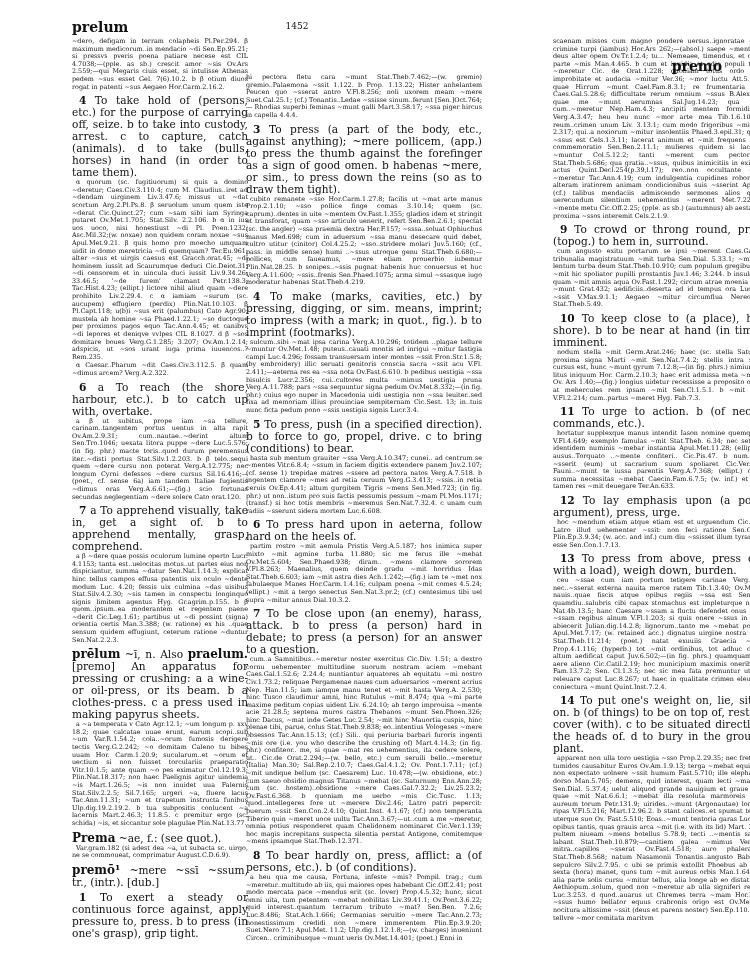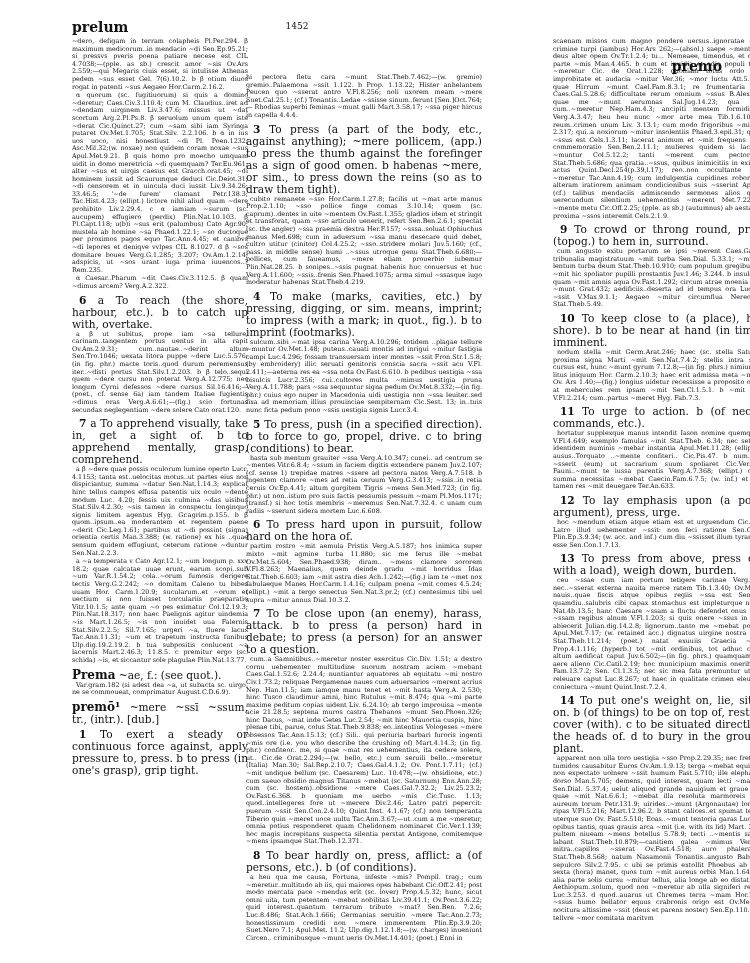--- a/index.html
+++ b/index.html
@@ -24,41 +24,43 @@
 <body>
 
 <div class="hdr">
   <span class="l">prelum</span>
   <span class="c">1452</span>
   <span class="r">premo</span>
 </div>
 
 <div class="col c1">
     <p class="q cont">~dero, defigam in terram colapheis Pl.Per.294. β maximum medicorum..in mendacio ~di Sen.Ep.95.21; si pressvs pveris poena patiare necese est CIL 4.7038;—(pple. as sb.) crescit amor ~sis Ov.Ars 2.559;—qui Megaris ciuis esset, si intulisse Athenas pedem ~sus esset Gel. 7(6).10.2. b β otium diuos rogat in patenti ~sus Aegaeo Hor.Carm.2.16.2.</p>
+    <p class="sense"><b class="n">4</b><span> To take hold of (persons, etc.) for the purpose of carrying off, seize. b to take into custody, arrest. c to capture, catch (animals). d to take (bulls, horses) in hand (in order to tame them).</span></p>
     <p class="q">α quorum (sc. fugitiuorum) si quis a domino ~deretur; Caes.Civ.3.110.4; cum M. Claudius..iret ad ~dendam uirginem Liv.3.47.6; missus ut ~dat scortum Arg.2.Pl.Ps.8. β seruolum unum quem iste ~derat Cic.Quinct.27; cum ~sam sibi iam Syringa putaret Ov.Met.1.705; Stat.Silv. 2.2.106. b α in ius uos uoco, nisi honestiust ~di Pl. Poen.1232; Asc.Mil.32;(w. noxae) non quidem coram noxae ~sus Apul.Met.9.21. β quis homo pro moecho umquam uidit in domo meretricia ~di quemquam? Ter.Eu.961; alter ~sus et uirgis caesus est Gracch.orat.45; ~di hominem iussit ad Scaurumque deduci Cic.Deiot.31; ~di censorem et in uincula duci iussit Liv.9.34.26; 33.46.5; '~de furem' clamant Petr.138.3; Tac.Hist.4.23; (ellipt.) lictore nihil aliud quam ~dere prohibito Liv.2.29.4. c α iamiam ~surum (sc. aucupem) effugiero (perdix) Plin.Nat.10.103. β Pl.Capt.118; u(b)i ~sus erit (palumbus) Cato Agr.90; mustela ab homine ~sa Phaed.1.22.1; ~so ductoque per proximos pagos equo Tac.Ann.4.45; et canibvs ~di lepores et deniqve vvlpes CIL 8.1027. d β ~sos domitare boues Verg.G.1.285; 3.207; Ov.Am.1.2.14; adspicis, ut ~sos urant iuga prima iuuencos..? Rem.235.</p>
     <p class="q">α Caesar..Pharum ~dit Caes.Civ.3.112.5. β quam ~dimus arcem? Verg.A.2.322.</p>
     <p class="sense"><b class="n">6</b><span> a To reach (the shore, harbour, etc.). b to catch up with, overtake.</span></p>
     <p class="q">a β ut subitus, prope iam ~sa tellure, carinam..tangentem portus uentus in alta rapit Ov.Am.2.9.31; cum..nautae..~derint altum Sen.Tro.1046; uexata litora puppe ~dere Luc.5.576; (in fig. phr.) macte toris..quod durum peremensus iter..~disti portus Stat.Silv.1.2.203. b β telo..sequi quem ~dere cursu non poterat Verg.A.12.775; nec longum Cyrni defessos ~dere cursus Sil.16.416;—(poet., cf. sense 6a) iam tandem Italiae fugientis ~dimus oras Verg.A.6.61;—(fig.) scio fortunas secundas neglegentiam ~dere solere Cato orat.120.</p>
     <p class="sense"><b class="n">7</b><span> a To apprehend visually, take in, get a sight of. b to apprehend mentally, grasp, comprehend.</span></p>
     <p class="q">a β ~dere quae possis oculorum lumine operto Lucr. 4.1153; tanta est..uelocitas motus..ut partes eius non dispiciantur, summa ~datur Sen.Nat.1.14.3; explicat hinc tellus campos effusa patentis uix oculo ~dente modum Luc. 4.20; fessis uix culmina ~das uisibus Stat.Silv.4.2.30; ~sis tamen in conspectu longinquo signis limitem agentus Hyg. Gr.agrim.p.155. b β quom..ipsum..ea moderantem et regentem paene ~derit Cic.Leg.1.61; partibus ut ~di possint (signa) orientia certis Man.3.388; (w. ratione) ex his ..quae sensum quidem effugiunt, ceterum ratione ~duntur Sen.Nat.2.2.3.</p>
+    <p class="lemma"><span class="hw">prēlum</span><span> ~ī, n. Also </span><span class="hw">praelum.</span><span> [premo] An apparatus for pressing or crushing: a a wine- or oil-press, or its beam. b a clothes-press. c a press used in making papyrus sheets.</span></p>
     <p class="q">a ~a temperata v Cato Agr.12.1; ~um longum p. xxv 18.2; quae calcatae uuae erunt, earum scopi..sub ~um Var.R.1.54.2; cola..~orum fumosis derigere tectis Verg.G.2.242; ~o domitam Caleno tu bibes uuam Hor. Carm.1.20.9; sucularum..et ~orum et uectium si non fuisset torculariis praeparatio Vitr.10.1.5; ante quam ~o pes eximatur Col.12.19.3; Plin.Nat.18.317; non haec Paelignis agitur uindemia ~is Mart.1.26.5; ~is non inuidet uua Falernis Stat.Silv.2.2.5; Sil.7.165; urgeri ~a, fluere lacus Tac.Ann.11.31; ~um et trapetum instructa funibus Ulp.dig.19.2.19.2. b tua subpositis conlucent ~a lacernis Mart.2.46.3; 11.8.5. c premitur ergo (sc. schida) ~is, et siccantur sole plagulae Plin.Nat.13.77.</p>
     <p class="lemma"><span class="hw">Prema</span><span> ~ae, f.: (see quot.).</span></p>
     <p class="q">Var.gram.182 (si adest dea ~a, ut subacta sc. uirgo, ne se commoueat, comprimatur August.C.D.6.9).</p>
     <p class="lemma"><span class="hw">premō¹</span><span> ~mere ~ssī ~ssum, tr., (intr.). [dub.]</span></p>
     <p class="sense"><b class="n">1</b><span> To exert a steady or continuous force against, apply pressure to, press. b to press (in one's grasp), grip tight.</span></p>
   </div>
 <div class="col c2">
     <p class="q cont">hi pectora fletu cara ~munt Stat.Theb.7.462;—(w. gremio) gremio..Palaemona ~ssit 1.122. b Prop. 1.13.22; Hister anhelantem Peucen quo ~sserat antro V.Fl.8.256; noli uxorem meam ~mere Suet.Cal.25.1; (cf.) Tonantis..Ledae ~ssisse sinum..ferunt [Sen.]Oct.764;— Rhodias superbi feminas ~munt galli Mart.3.58.17; ~ssa piger hircus in capella 4.4.4.</p>
     <p class="sense"><b class="n">3</b><span> To press (a part of the body, etc., against anything); ~mere pollicem, (app.) to press the thumb against the forefinger as a sign of good omen. b habenas ~mere, or sim., to press down the reins (so as to draw them tight).</span></p>
     <p class="q">cubito remanete ~sso Hor.Carm.1.27.8; facilis ut ~mat arte manus Prop.2.1.10; ~sso pollice finge comas 3.10.14; quem (sc. caprum)..dentes in uite ~mentem Ov.Fast.1.355; gladios idem et stringit et transforat, quam ~sso articulo uenerit, refert Sen.Ben.2.6.1; spectat (sc. the angler) ~ssa praemia dextra Her.F.157; ~sssa..soluat Ophiuchus manus Med.698; cum in aduersum ~ssa manu desecare quid debet, cultro utitur (cinitor) Col.4.25.2; ~sso..stridere molari Juv.5.160; (cf., pass. in middle sense) humi ..~ssus utroque genu Stat.Theb.6.680;—pollices, cum faueamus, ~mere etiam prouerbio iubemur Plin.Nat.28.25. b sonipes..~ssis pugnat habenis huc conuersus et huc Verg.A.11.600; ~ssis..frenis Sen.Phaed.1075; arma simul ~ssasque iugo moderatur habenas Stat.Theb.4.219.</p>
     <p class="sense"><b class="n">4</b><span> To make (marks, cavities, etc.) by pressing, digging, or sim. means, imprint; to impress (with a mark; in quot., fig.). b to imprint (footmarks).</span></p>
     <p class="q">sulcum..sibi ~mat ipsa carina Verg.A.10.296; totidem ..plagae tellure ~muntur Ov.Met.1.48; puteus..cauati montis ad inrigui ~mitur fastigia campi Luc.4.296; fossam transuersam inter montes ~ssit Fron.Str.1.5.8; (by embroidery) illic seruati genitoris conscia sacra ~ssit acu V.Fl. 2.411;—aeterna res ea ~ssa nota Ov.Fast.6.610. b pedibus uestigia ~ssa bisulcis Lucr.2.356; cui..cultores multa ~mimus uestigia pruna Verg.A.11.788; pars ~ssa sequuntur signa pedum Ov.Met.8.332;—(in fig. phr.) cuius ego nuper in Macedonia uidi uestigia non ~ssa leuiter..sed fixa ad memoriam illius prouinciae sempiternam Cic.Sest. 13; in..tuis nunc ficta pedum pono ~ssis uestigia signis Lucr.3.4.</p>
     <p class="sense"><b class="n">5</b><span> To press, push (in a specified direction). b to force to go, propel, drive. c to bring (conditions) to bear.</span></p>
     <p class="q">hasta sub mentum grauiter ~ssa Verg.A.10.347; cunei.. ad centrum se ~mentes Vitr.6.8.4; ~ssum in faciem digitis extendere panem Juv.2.107; (cf. sense 1) trepidae matres ~ssere ad pectora natos Verg.A.7.518. b ingentem clamore ~mes ad retia ceruum Verg.G.3.413; ~ssis..in retia ceruis Ov.Ep.4.41; altum gurgitem Tigris ~mens Sen.Med.723; (in fig. phr.) ut non..istum pro suis factis pessumis pessum ~mam Pl.Mos.1171; (transf.) si hoc totis membris ~meremus Sen.Nat.7.32.4. c unam cum radiis ~sserunt sidera mortem Luc.6.608.</p>
-    <p class="sense"><b class="n">6</b><span> To press hard upon in pursuit, follow hard on the hora of.</span></p>
+    <p class="sense"><b class="n">6</b><span> To press hard upon in aeterna, follow hard on the heels of.</span></p>
     <p class="q">partim rostro ~mit aemula Pristis Verg.A.5.187; hos inimica super mixto ~mit agmine turba 11.880; sic me ferus ille ~mebat Ov.Met.5.604; Sen.Phaed.938; diram.. ~mens clamore sororem V.Fl.8.263; Maenalius, quem deinde gradu ~mit horridus Idas Stat.Theb.6.603; iam ~mit astra dies Ach.1.242;—(fig.) iam te ~met nox fabulaeque Manes Hor.Carm.1.4.16; culpam poena ~mit comes 4.5.24; (ellipt.) ~mit a tergo senectus Sen.Nat.3.pr.2; (cf.) centesimus tibi uel supra ~mitur annus Dial.10.3.2.</p>
     <p class="sense"><b class="n">7</b><span> To be close upon (an enemy), harass, attack. b to press (a person) hard in debate; to press (a person) for an answer to a question.</span></p>
     <p class="q">cum..a Samnitibus..~meretur noster exercitus Cic.Div. 1.51; a dextro cornu uehementer multitudine suorum nostram aciem ~mebant Caes.Gal.1.52.6; 2.24.4; nuntiantur aquatores ab equitatu ~mi nostro Civ.1.73.2; reliquae Pergamenae naues cum aduersarios ~merent acrius Nep. Han.11.5; iam iamque manu tenet et ~mit hasta Verg.A. 2.530; hinc Tusco claudimur amni, hinc Rutulus ~mit 8.474; qua ~mi parte maxime peditum copias uident Liv. 6.24.10; ab tergo improuisa ~mente acie 21.28.5; septena muros castra Thebanos ~munt Sen.Phoen.326; hinc Dacus, ~mat inde Getes Luc.2.54; ~mit hinc Mauortia cuspis, hinc plenae tibi, parue, colus Stat.Theb.9.838; eo..intentius Vologeses ~mere obsessos Tac.Ann.15.13; (cf.) Sili.. qui periuria barbari furoris ingenti ~mis ore (i.e. you who describe the crushing of) Mart.4.14.3; (in fig. phr.) confiteor.. me, si quae ~mat res uehementius, ita cedere solere, ut.. Cic.de Orat.2.294;—(w. bello, etc.) cum seruili bello..~meretur (Italia) Man.30; Sal.Rep.2.10.7; Caes.Gal.4.1.2; Ov. Pont.1.7.11; (cf.) ~mit undique bellum (sc. Caesarem) Luc. 10.478;—(w. obsidione, etc.) cum saeuo obsidio magnus Titanus ~mebat (sc. Saturnum) Enn.Ann.28; cum (sc. hostem)..obsidione ~mere Caes.Gal.7.32.2; Liv.25.23.2; Ov.Fast.6.368. b quoniam me uerbo ~mis Cic.Tusc. 1.13; quod..intellegeres fore ut ~merere Div.2.46; Latro patri pepercit: puerum ~ssit Sen.Con.2.4.10; Quint.Inst. 4.1.67; (cf.) non temperanta Tiberio quin ~meret uoce uultu Tac.Ann.3.67;—ut..cum a me ~meretur, omnia potius responderet quam Chelidonem nominaret Cic.Ver.1.139; hoc magis increpitans suspecta silentia perstat Antigone, comitemque ~mens ipsamque Stat.Theb.12.371.</p>
     <p class="sense"><b class="n">8</b><span> To bear hardly on, press, afflict: a (of persons, etc.). b (of conditions).</span></p>
     <p class="q">a heu qua me causa, Fortuna, infeste ~mis? Pompil. trag.; cum ~meretur..multitudo ab iis, qui maiores opes habebant Cic.Off.2.41; post modo mercata pace ~mendus erit (sc. lover) Prop.4.5.32; hunc, sicut omni uita, tum petentem ~mebat nobilitas Liv.39.41.1; Ov.Pont.3.6.22; quid interest..quantum terrarum tributo ~mat? Sen.Ben. 7.2.6; Luc.8.486; Stat.Ach.1.666; Germanias seruitio ~mere Tac.Ann.2.73; honestissimum credidi non ~mere immerentem Plin.Ep.3.9.20; Suet.Nero 7.1; Apul.Met. 11.2; Ulp.dig.1.12.1.8;—(w. charges) inueniunt Circen.. criminibusque ~munt ueris Ov.Met.14.401; (poet.) Enni in</p>
   </div>
 <div class="col c3">
     <p class="q cont">scaenam missos cum magno pondere uersus..ignoratae ~mit artis crimine turpi (iambus) Hor.Ars 262;—(absol.) saepe ~mente deo fert deus alter opem Ov.Tr.1.2.4; tu... Nemeaee, timendus, et quarta sub parte ~mis Man.4.465. b cum et inuidia et odio populi tum Galba ~meretur Cic. de Orat.1.228; quoniam totus ordo paucorum improbitate et audacia ~mitur Ver.36; ~mor luctu Att.5.22.3; odia quae Hirrum ~munt Cael.Fam.8.3.1; re frumentaria non ~mi Caes.Gal.5.28.6; difficultate rerum omnium ~ssus B.Alex.43.3; hos quae me ~munt aerumnas Sal.Jug.14.23; qua ualetudine cum..~meretur Nep.Ham.4.3; ancipiti mentem formidine ~ssus Verg.A.3.47; heu heu nunc ~mor arte mea Tib.1.6.10; ~mebat reum..crimen unum Liv. 3.13.1; cum modo frigoribus ~mitur Ov.Ars 2.317; qui..a noxiorum ~mitur insolentiis Phaed.3.epil.31; qui..nausea ~ssus est Cels.1.3.11; lacerat animum et ~mit frequens meritorum commemoratio Sen.Ben.2.11.1; mulieres quidem si lactis inopia ~muntur Col.5.12.2; tanti ~merent cum pectora luctus Stat.Theb.5.686; qua gratia..~ssus, quibus inimicitiis in exilium esset actus Quint.Decl.254(p.39,l.17); reo..non occultante cuius ira ~meretur Tac.Ann.4.19; cum indulgentia cupidines roboratae..illam alteram iratiorem animam condicionibus suis ~sserint Apul.Fl.2.15; (cf.) talibus mendaciis admiscendo sermones alios qui meum uerecundum silentium uehementius ~merent Met.7.22; (absol.) ~mente metu Cic.Off.2.25; (pple. as sb.) (autumnus) ab aestate tantum proxima ~ssos interemit Cels.2.1.9.</p>
     <p class="sense"><b class="n">9</b><span> To crowd or throng round, press. b (topog.) to hem in, surround.</span></p>
     <p class="q">cum angusto exitu portarum se ipsi ~merent Caes.Gal. 7.28.3; tribunalia magistratuum ~mit turba Sen.Dial. 5.33.1; ~mit undique lentum turba deum Stat.Theb.10.910; cum populum gregibus comitum ~mit hic spoliator pupilli prostantis Juv.1.46; 3.244. b insula, dimidua quam ~mit amnis aqua Ov.Fast.1.292; circum atrae moenia siluae alta ~munt Grat.432; aedificiis..deserta ad id tempus ora Lucrini lacus ~ssit V.Max.9.1.1; Aegaeo ~mitur circumflua Nereo Lemnos Stat.Theb.5.49.</p>

